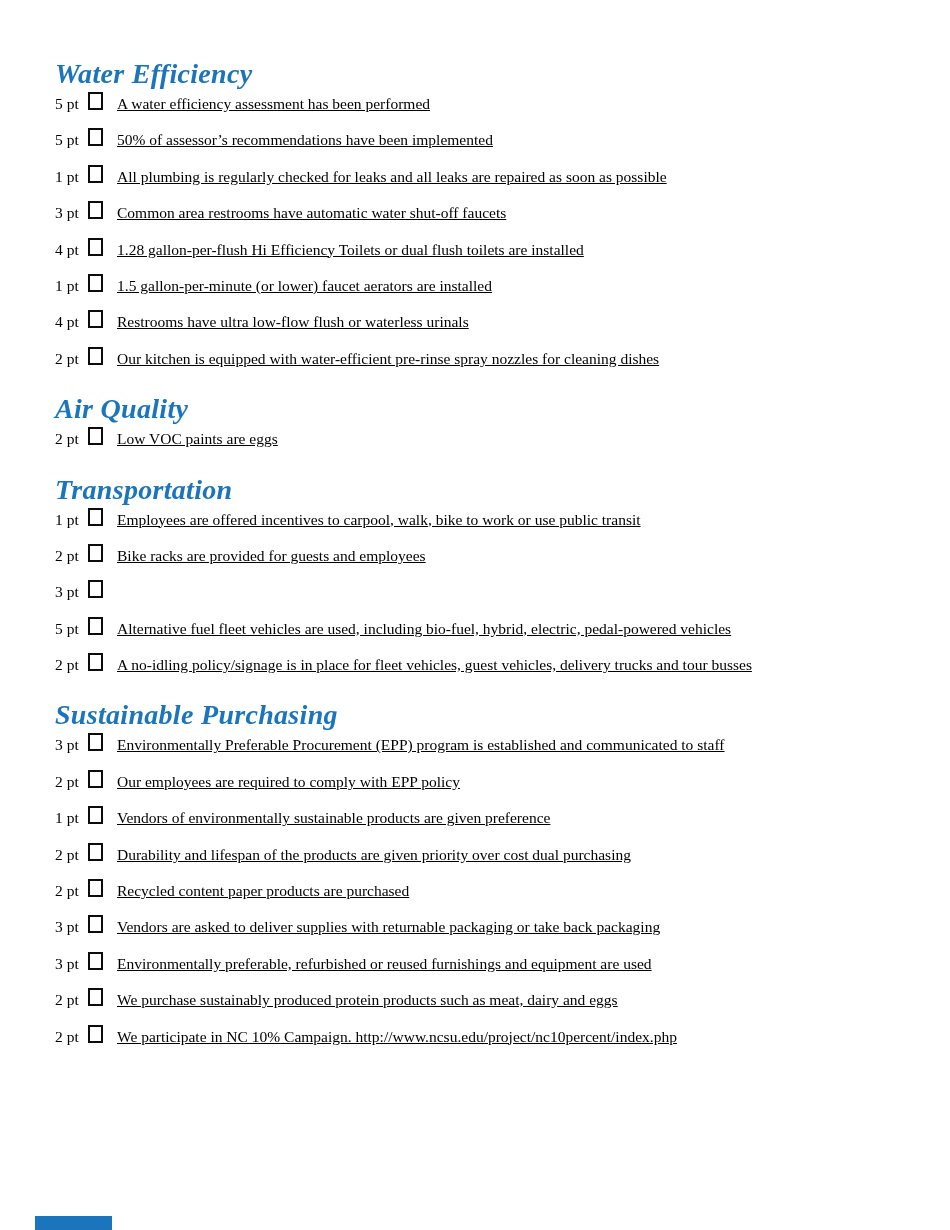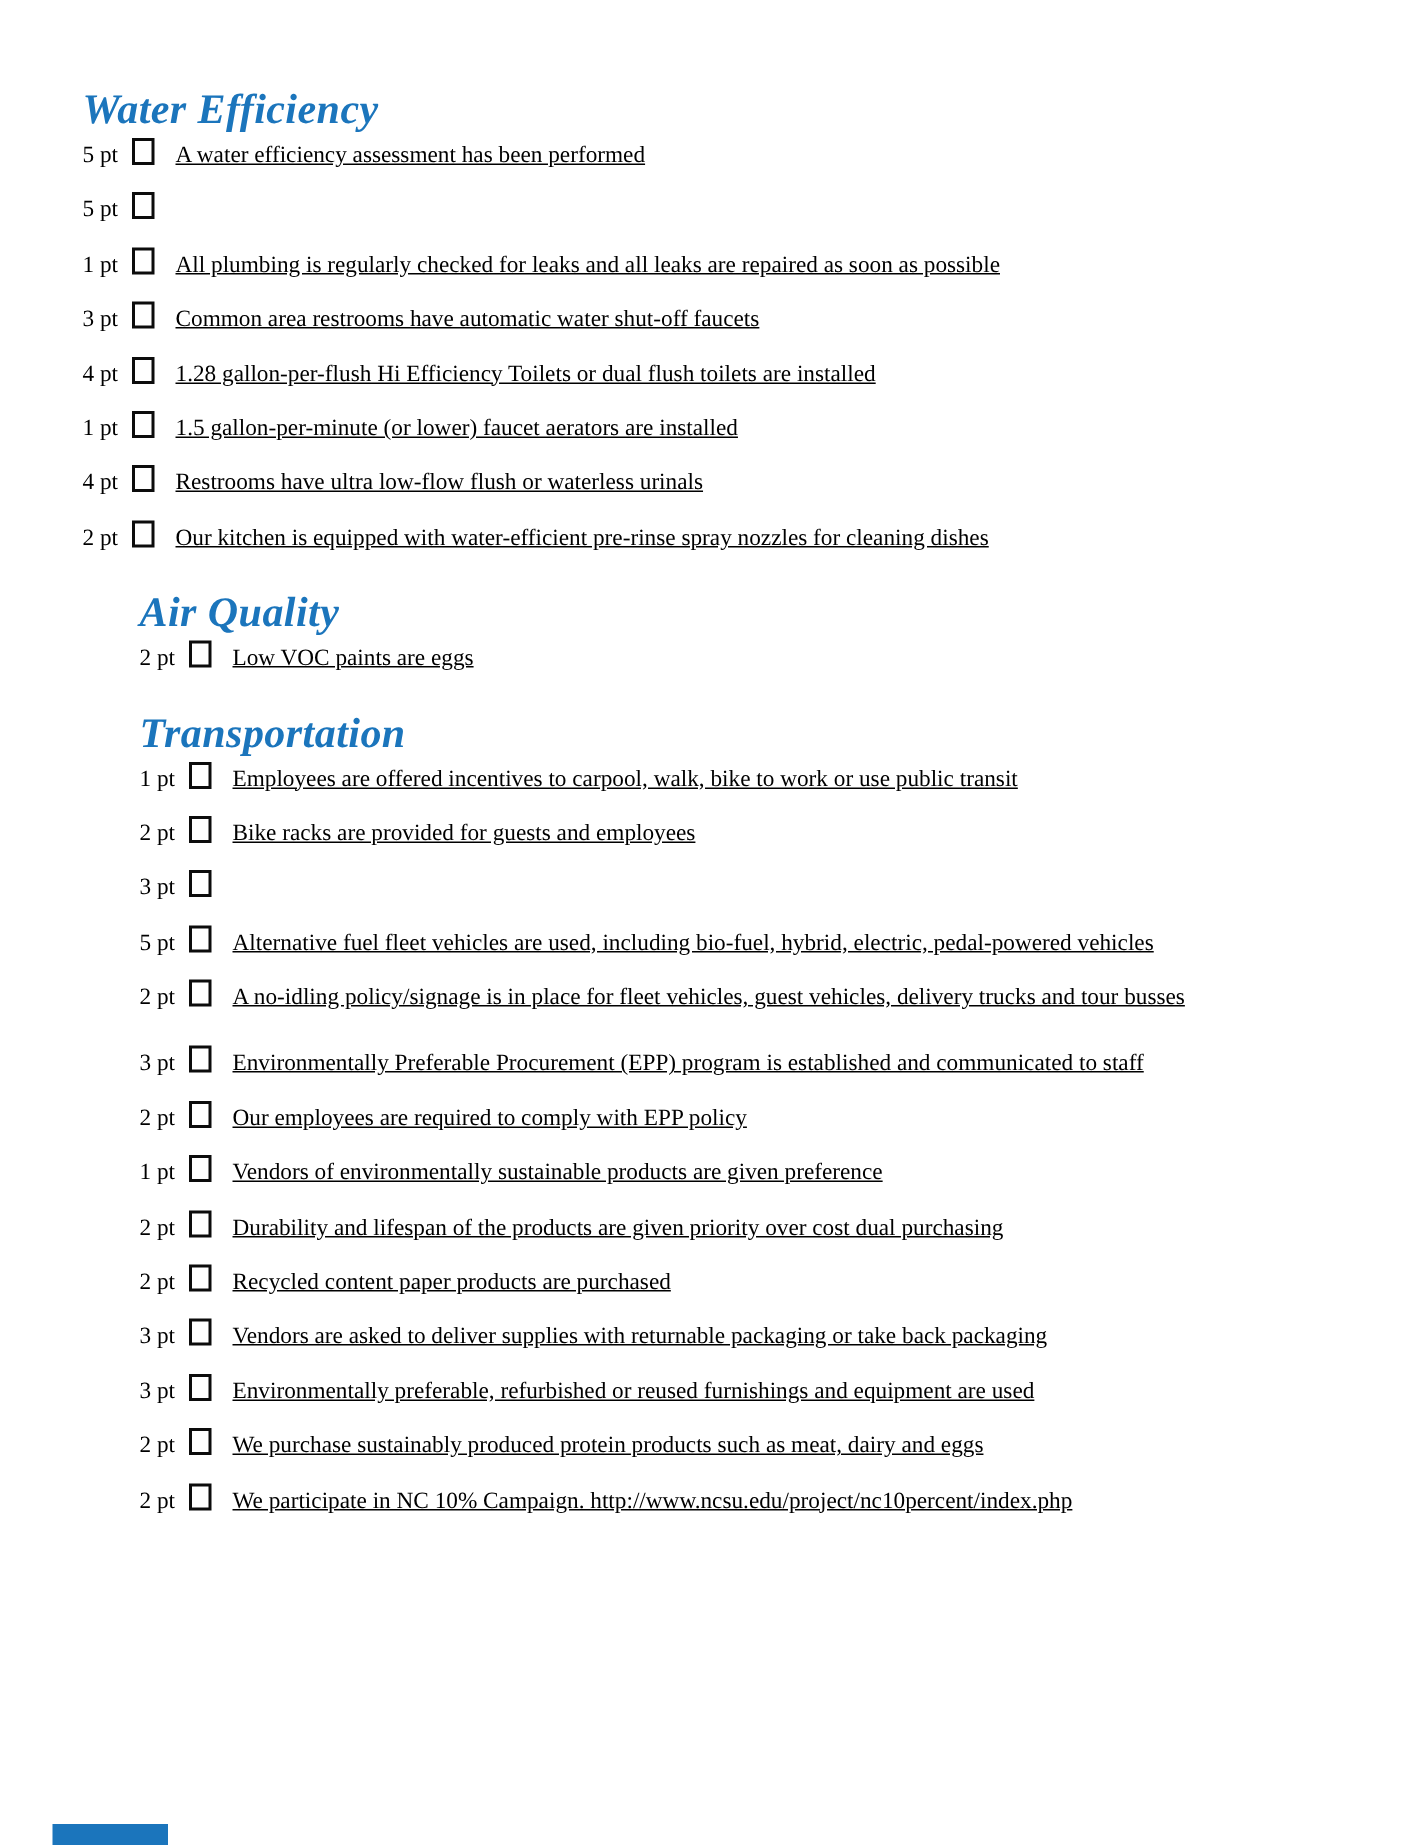--- a/index.html
+++ b/index.html
@@ -9,21 +9,21 @@
     position: relative;
     width: 950px;
     height: 1230px;
     background: #ffffff;
     overflow: hidden;
     font-family: "Liberation Serif", serif;
     color: #000000;
   }
   .checklist { padding: 58px 30px 0 55px; }
   .section { margin: 0; }
-  .section + .section { margin-top: 8px; margin-left: 38px; }
+  .section + .section { margin-top: 8px; }
   .section-title {
     margin: 0 0 4px 0;
     font-family: "Liberation Serif", serif;
     font-style: italic;
     font-weight: bold;
     font-size: 28px;
     line-height: 32px;
     color: var(--accent);
     letter-spacing: 0.3px;
   }
@@ -65,20 +65,21 @@
     <div class="items">
   <div class="row">
     <span class="pt">5 pt</span>
     <span class="box" role="checkbox" aria-checked="false"></span>
     <span class="label">A water efficiency assessment has been performed</span>
   </div>
 
   <div class="row">
     <span class="pt">5 pt</span>
     <span class="box" role="checkbox" aria-checked="false"></span>
+    <span class="label">50% of assessor’s recommendations have been implemented</span>
   </div>
 
   <div class="row">
     <span class="pt">1 pt</span>
     <span class="box" role="checkbox" aria-checked="false"></span>
     <span class="label">All plumbing is regularly checked for leaks and all leaks are repaired as soon as possible</span>
   </div>
 
   <div class="row">
     <span class="pt">3 pt</span>
@@ -152,20 +153,21 @@
 
   <div class="row">
     <span class="pt">2 pt</span>
     <span class="box" role="checkbox" aria-checked="false"></span>
     <span class="label">A no-idling policy/signage is in place for fleet vehicles, guest vehicles, delivery trucks and tour busses</span>
   </div>
 </div>
   </section>
 
   <section class="section">
+    <h2 class="section-title">Sustainable Purchasing</h2>
     <div class="items">
   <div class="row">
     <span class="pt">3 pt</span>
     <span class="box" role="checkbox" aria-checked="false"></span>
     <span class="label">Environmentally Preferable Procurement (EPP) program is established and communicated to staff</span>
   </div>
 
   <div class="row">
     <span class="pt">2 pt</span>
     <span class="box" role="checkbox" aria-checked="false"></span>

